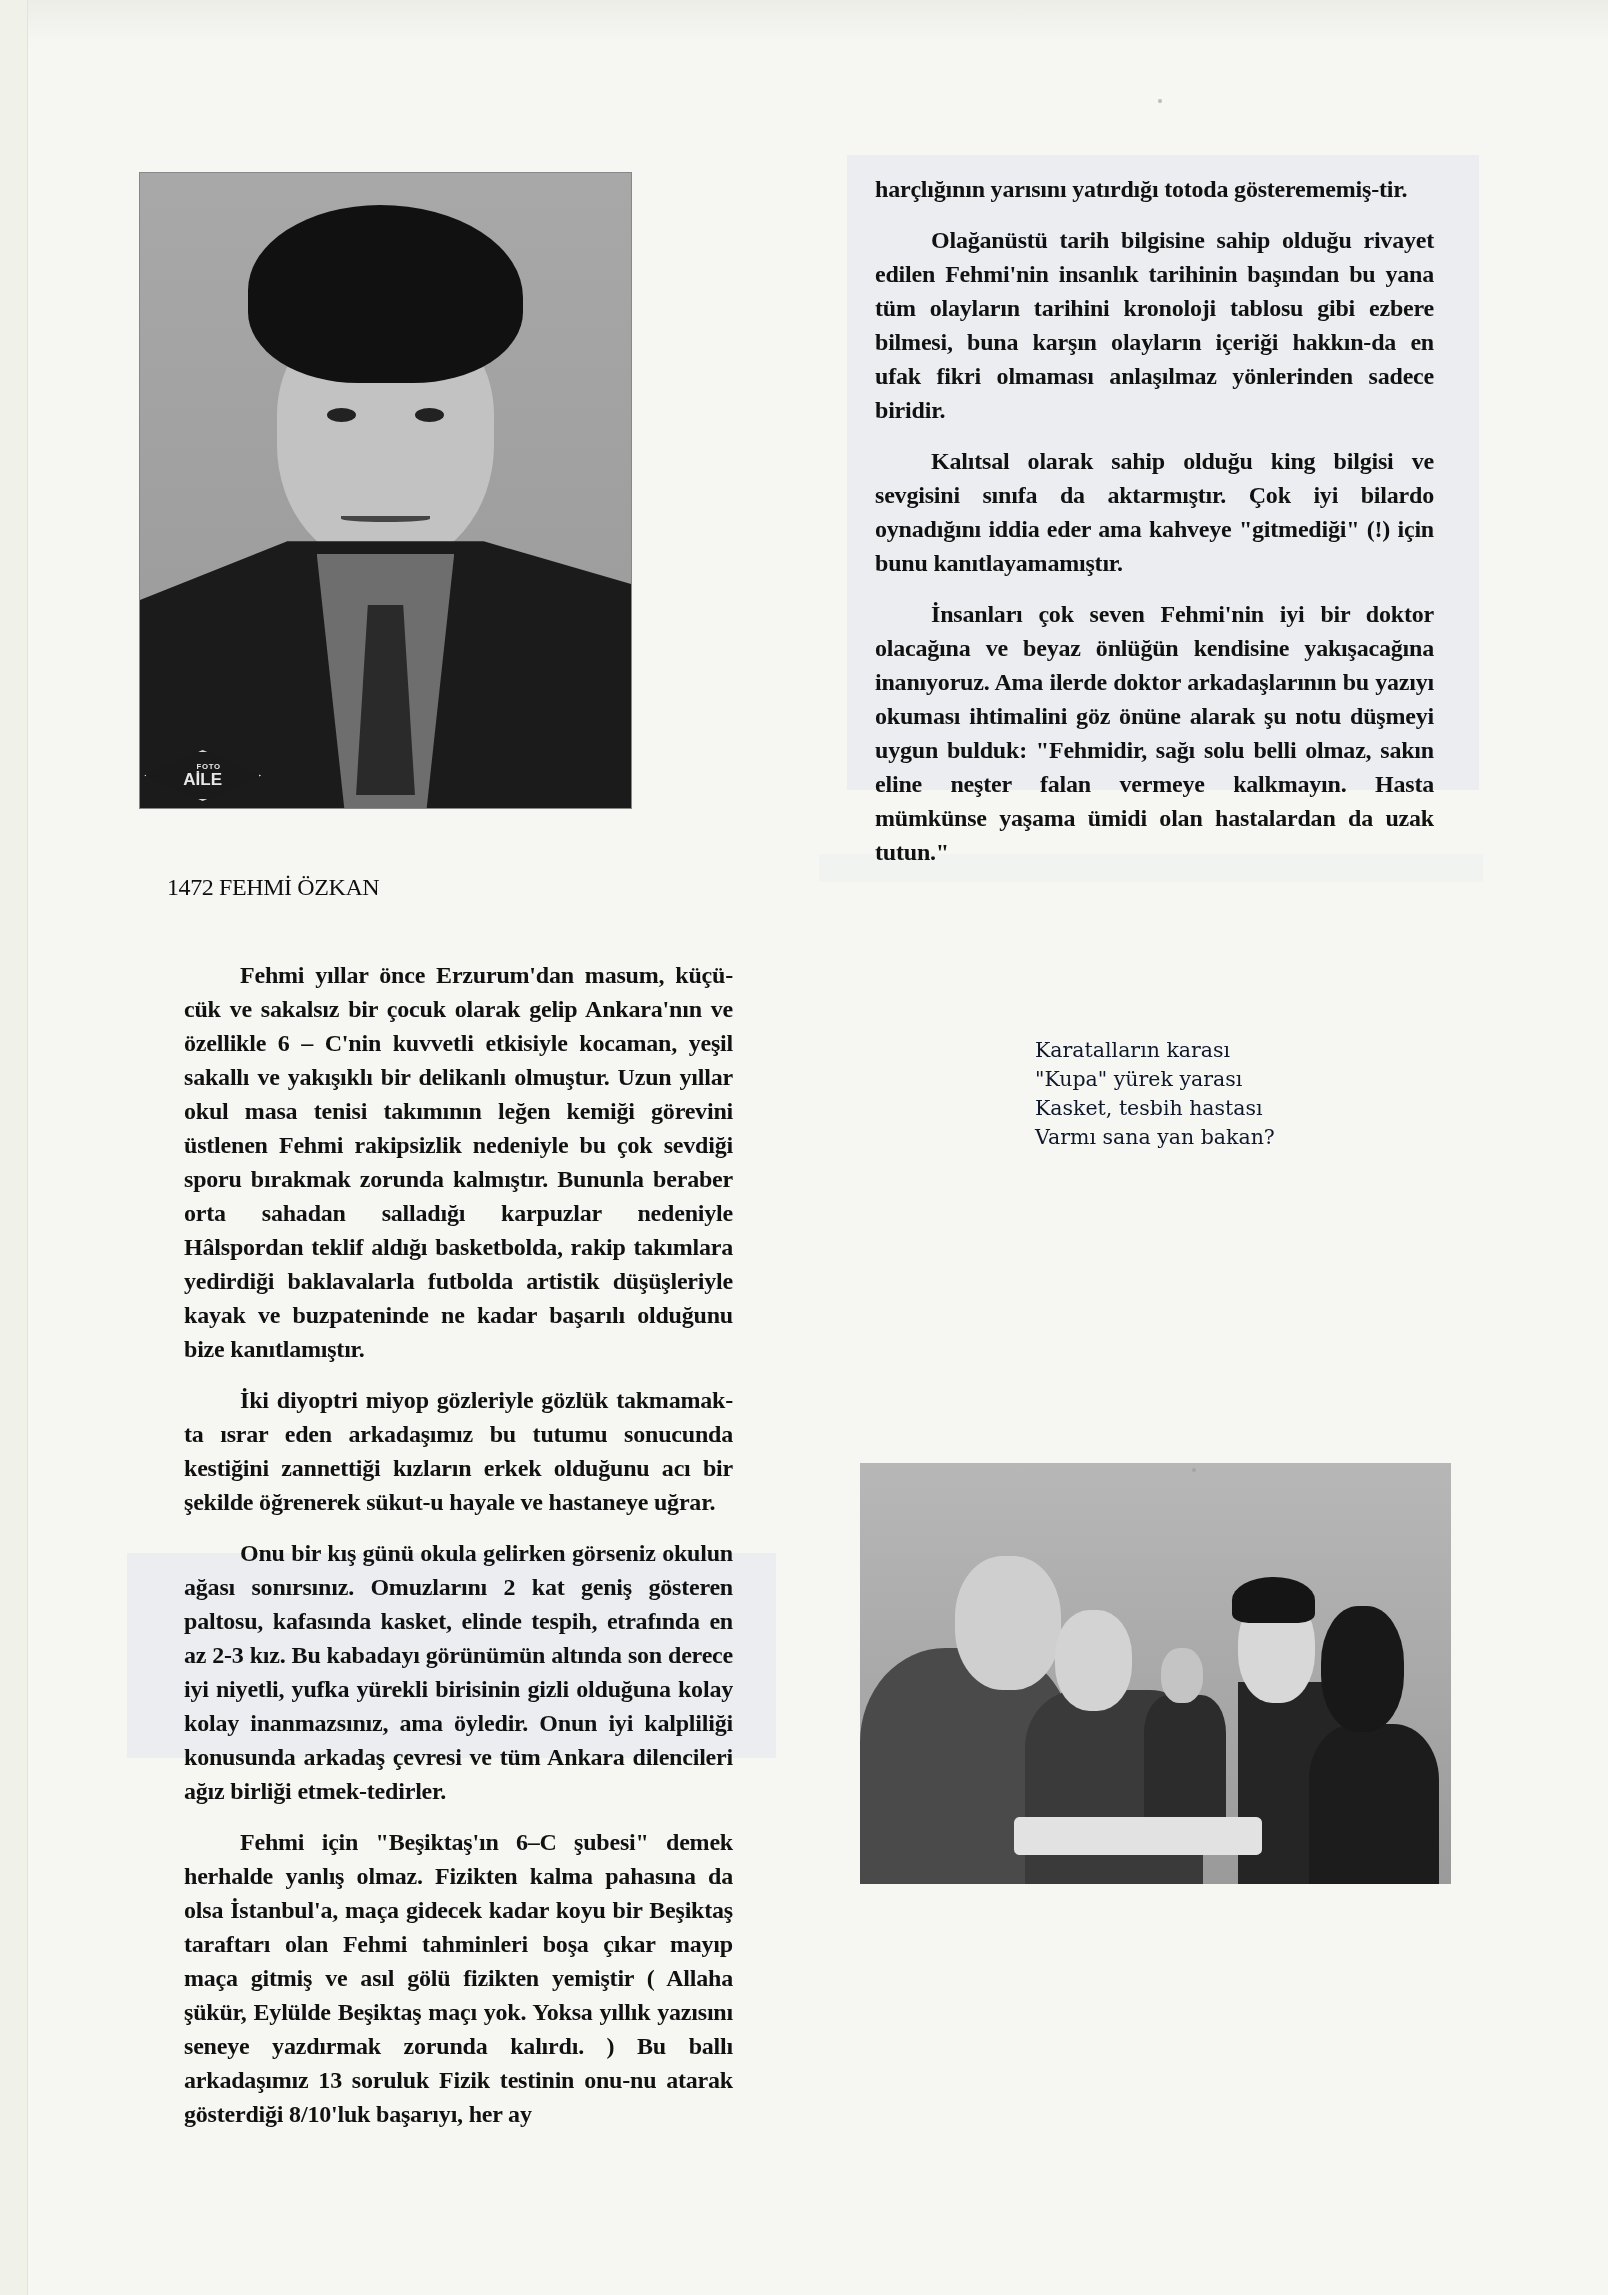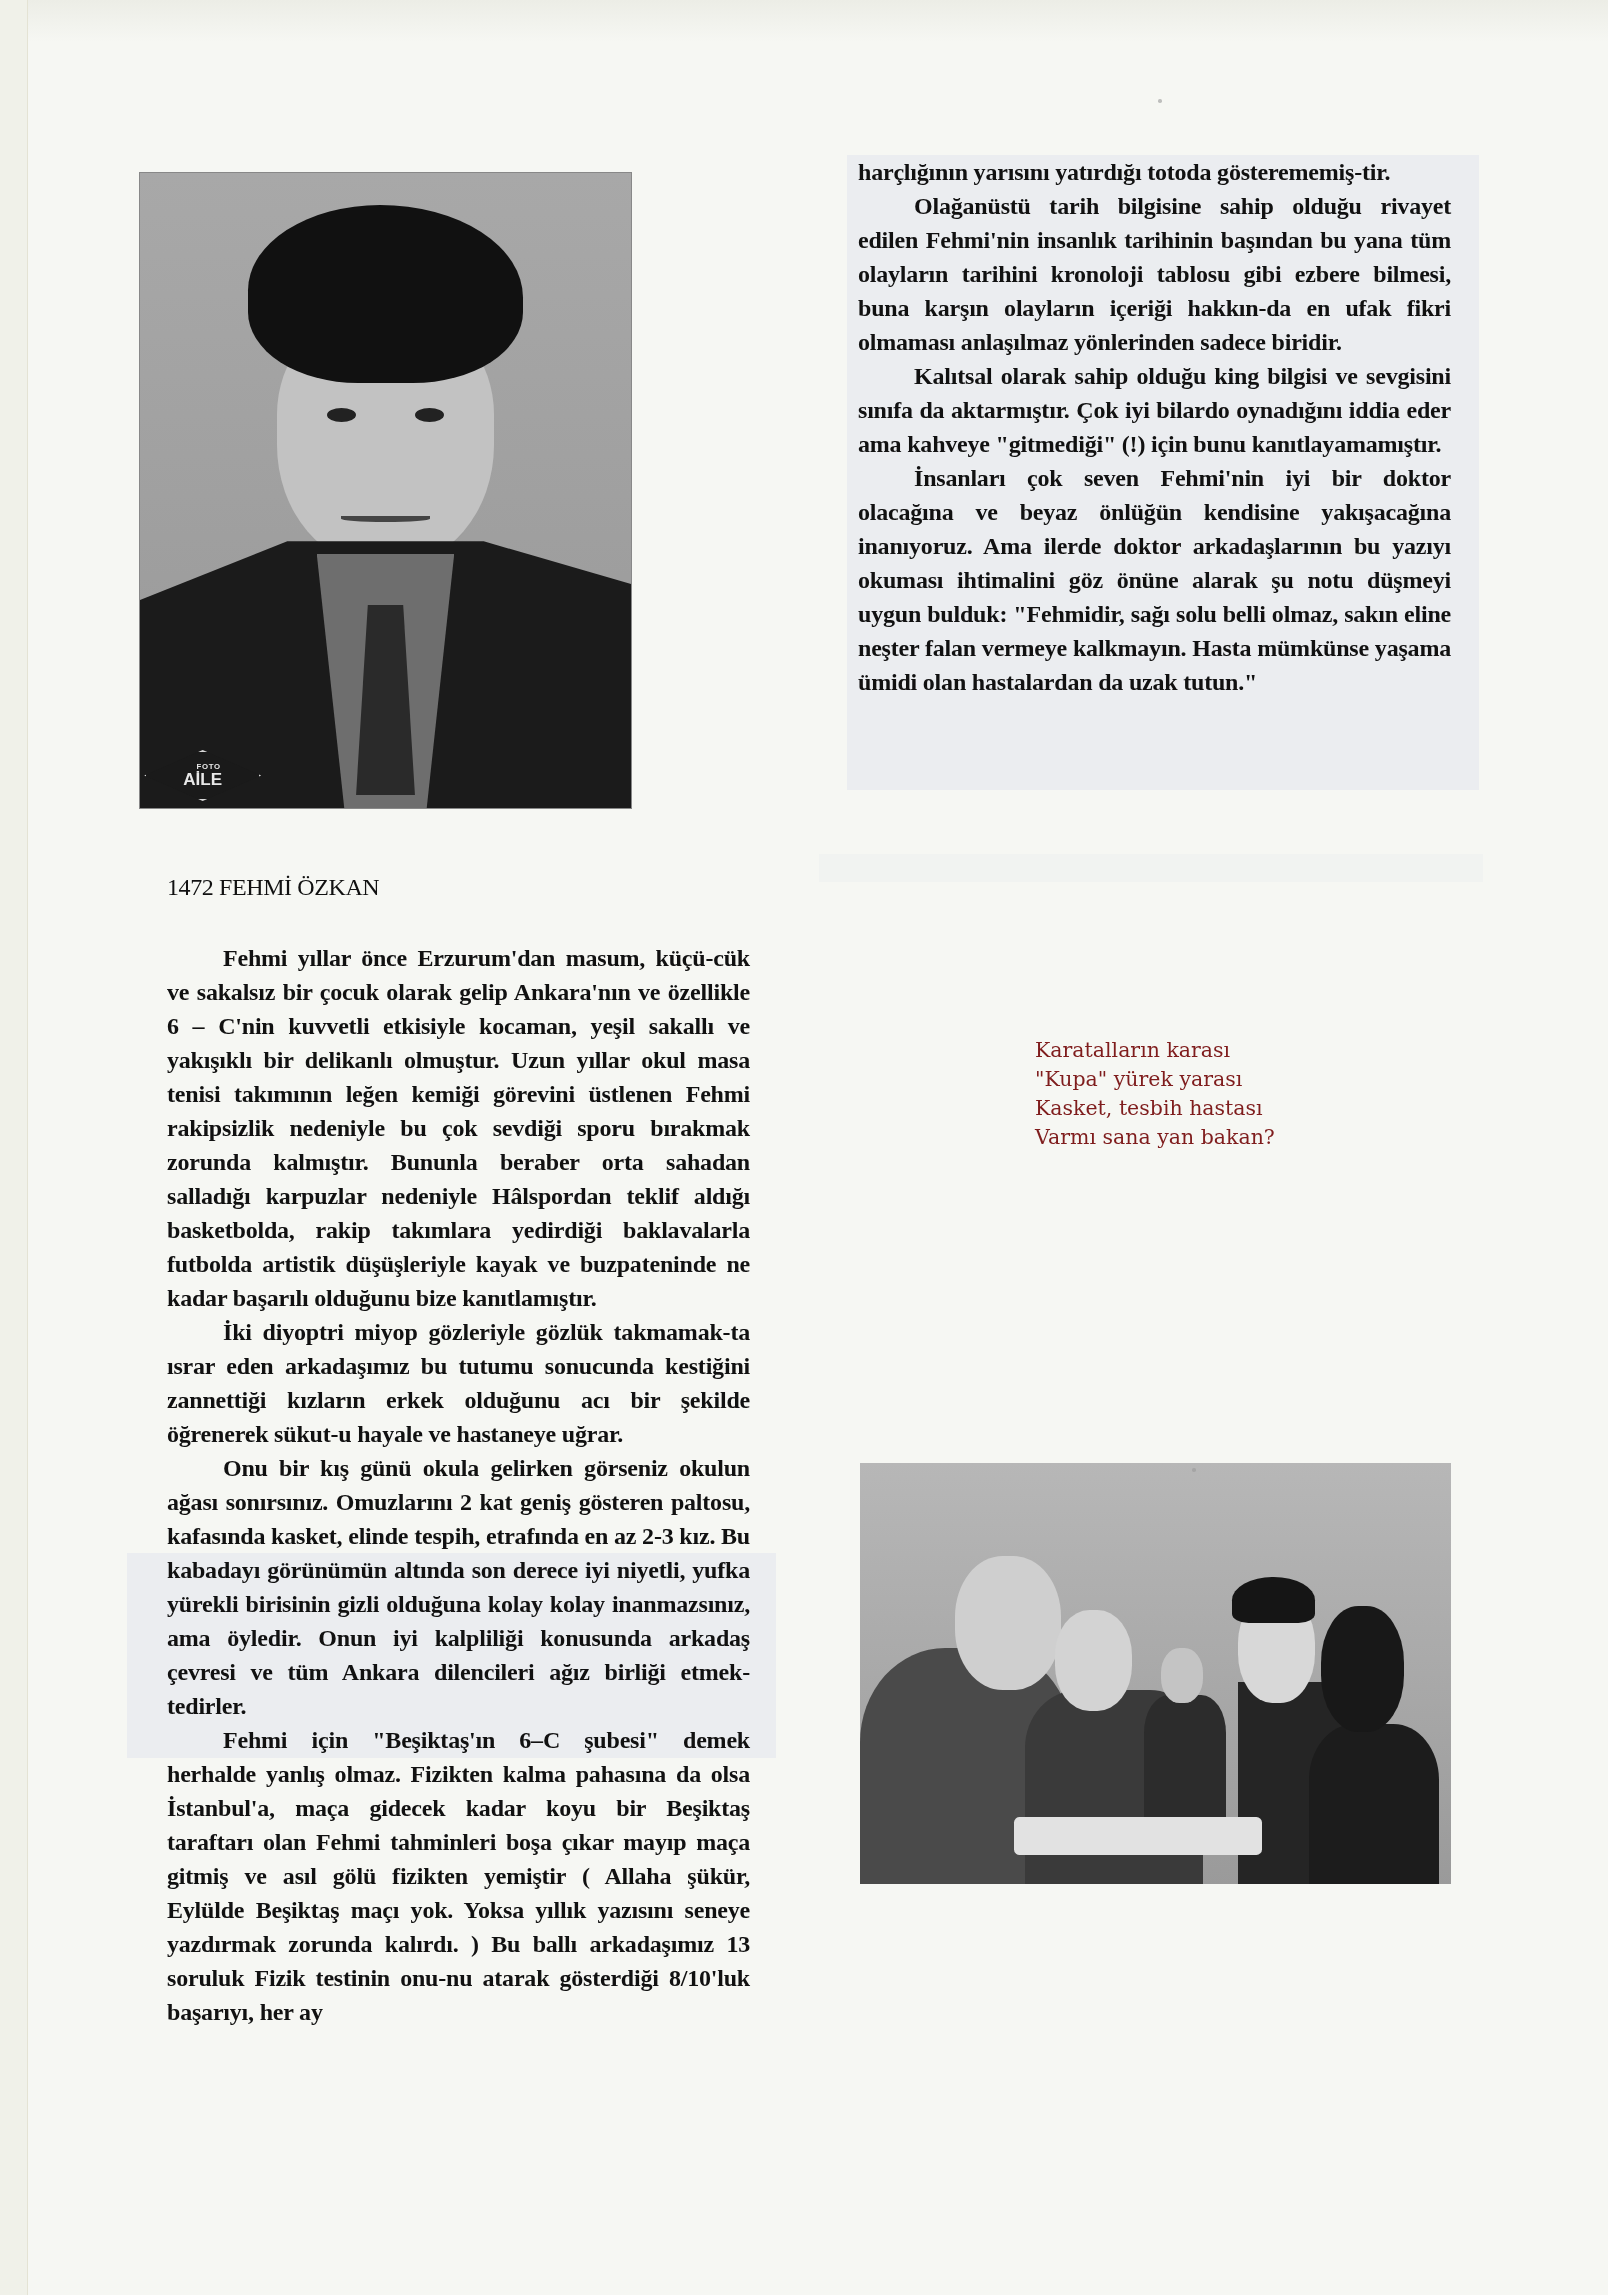--- a/index.html
+++ b/index.html
@@ -101,34 +101,34 @@
     .g5h { left: 78%; top: 34%; width: 14%; height: 30%; border-radius: 45%; background: #181818 !important; }
     .table { left: 26%; top: 84%; width: 42%; height: 9%; border-radius: 5.6px; background: #e2e2e2 !important; }
 
     
     .col {
       position: absolute; font-weight: bold; font-size: 24px; line-height: 34px;
       text-align: justify; letter-spacing: -0.2px;
     }
     .col-left { left: 167px; top: 904px; width: 583px; }
     .col-right { left: 858px; top: 155px; width: 593px; }
-    .col p { margin: 0; text-indent: 0; }
+    .col p { margin: 17px; text-indent: 0; }
     .col p.indent { text-indent: 56px; }
     .col p.first { text-indent: 0; }
     .heading {
       position: absolute; left: 167px; top: 874px;
       font-weight: normal; font-size: 24px; letter-spacing: -0.4px;
       font-family: "Liberation Serif", serif;
     }
     .gap { height: 37px; }
 
     .poem {
       position: absolute; left: 1035px; top: 1036px;
       font-family: "DejaVu Serif", serif; font-size: 20.5px; line-height: 29px;
-      color: #7f1d1d;
+      color: #0f172a;
     }
     .poem div { white-space: nowrap; }
 
     .speck { position: absolute; width: 3.5px; height: 3.5px; border-radius: 50%; background: #999; opacity: .6; }
   </style>
 </head>
 <body>
 
 <div class="page-edge"></div>
 <div class="top-band"></div>

